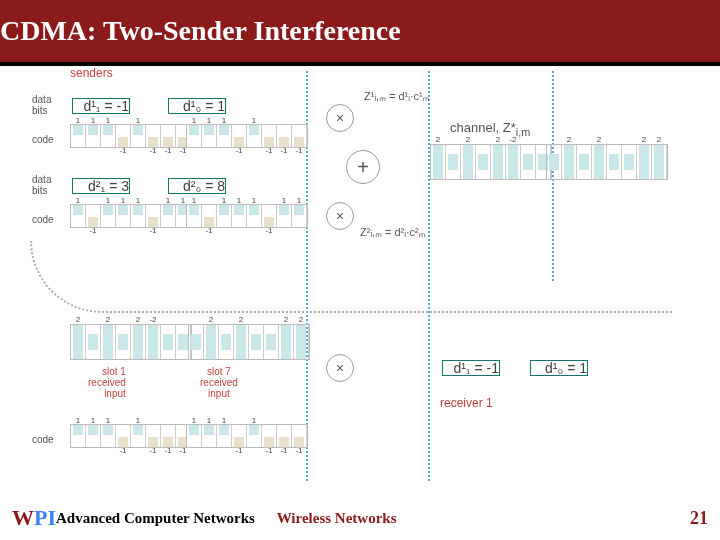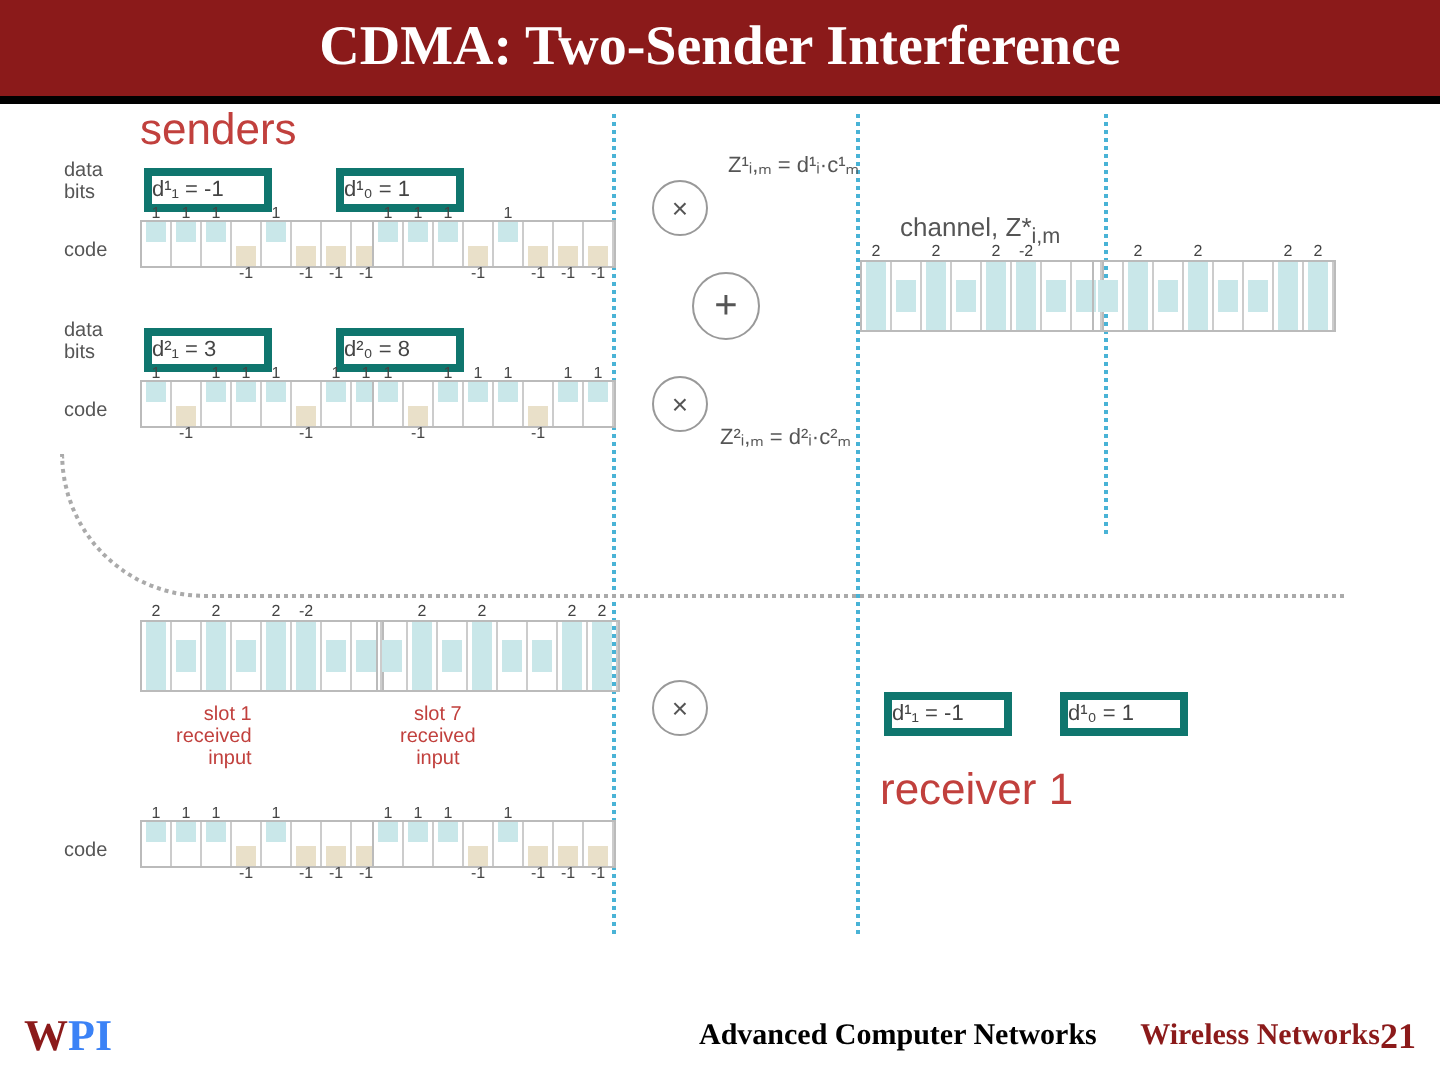--- a/index.html
+++ b/index.html
@@ -1,46 +1,46 @@
 <!DOCTYPE html>
 <html><head>
 <meta charset="utf-8">
 <style>
   html,body{margin:0;padding:0;width:720px;height:540px;background:#fff;font-family:Arial,Helvetica,sans-serif;overflow:hidden}
   .slide{position:relative;width:720px;height:540px}
-  .title-bar{background:#8b1a1a;height:48px;display:flex;align-items:center;justify-content:center}
+  .title-bar{background:#8b1a1a;height:62px;display:flex;align-items:center;justify-content:flex-start}
   .title-text{font-family:"Comic Sans MS",cursive;font-size:28px;font-weight:bold;color:#fff}
   .title-underline{height:4px;background:#000}
   .body{position:relative;height:430px}
   .footer{position:absolute;bottom:0;left:0;right:0;height:44px;display:flex;align-items:center;padding:0 12px}
   .logo{display:flex;align-items:center;font-weight:bold;font-size:22px;font-family:Georgia,serif}
   .logo .w{color:#8b1a1a}
   .logo .pi{color:#3b82f6}
-  .footer-text{flex:1;text-align:right;font-family:"Comic Sans MS",cursive;font-size:15px;font-weight:bold;color:#000}
+  .footer-text{flex:1;text-align:left;font-family:"Comic Sans MS",cursive;font-size:15px;font-weight:bold;color:#000}
   .ftxt2{color:#8b1a1a;margin-left:18px}
   .pagenum{font-family:"Comic Sans MS",cursive;font-size:18px;color:#8b1a1a;font-weight:bold}
   
   .diagram{position:relative;width:700px;height:420px;margin:0 auto;font-size:10px;color:#555}
   .lbl{position:absolute;font-family:Arial,sans-serif}
   .red{color:#c1403d}
-  .big{font-size:22px}
+  .big{font-size:12px}
   .chipbar{position:absolute;display:flex;height:22px;border:1px solid #bbb;background:#fff}
   .chipbar span{width:14px;border-right:1px solid #ccc;font-size:9px;text-align:center;line-height:10px;position:relative}
   .chipbar span.up::before{content:"";position:absolute;left:2px;right:2px;top:0;height:10px;background:#c9e7e9}
   .chipbar span.dn::before{content:"";position:absolute;left:2px;right:2px;bottom:0;height:10px;background:#e9e0c9}
   .chipbar span i{position:absolute;left:0;right:0;font-style:normal;font-size:8px;color:#444}
   .chipbar span.up i{top:-9px}
   .chipbar span.dn i{bottom:-9px}
   .tallbar{position:absolute;display:flex;height:34px;border:1px solid #bbb}
   .tallbar span{width:14px;border-right:1px solid #ccc;position:relative}
   .tallbar span::before{content:"";position:absolute;left:2px;right:2px;background:#c9e7e9}
   .tallbar span.h2::before{top:0;bottom:0}
   .tallbar span.h1::before{top:9px;bottom:9px}
   .tallbar span i{position:absolute;left:0;right:0;top:-10px;text-align:center;font-style:normal;font-size:8px;color:#444}
-  .box{position:absolute;border:4px solid #0f766e;height:14px;background:#fff;font-size:11px;text-align:left;line-height:14px;color:#444}
+  .box{position:absolute;border:1px solid #0f766e;height:14px;background:#fff;font-size:14px;text-align:right;line-height:14px;color:#444}
   .dashv{position:absolute;border-left:2px dotted #49b3d6;height:410px;top:5px}
   .node{position:absolute;width:26px;height:26px;border:1px solid #999;border-radius:50%;background:#fff;display:flex;align-items:center;justify-content:center;font-size:14px}
   .node.plus{width:32px;height:32px;font-size:20px}
   .curve{position:absolute;border:2px dotted #aaa;border-top:none;border-right:none;border-radius:0 0 0 200px}
 </style>
 </head>
 <body>
 
 <div class="slide">
   <div class="title-bar">

